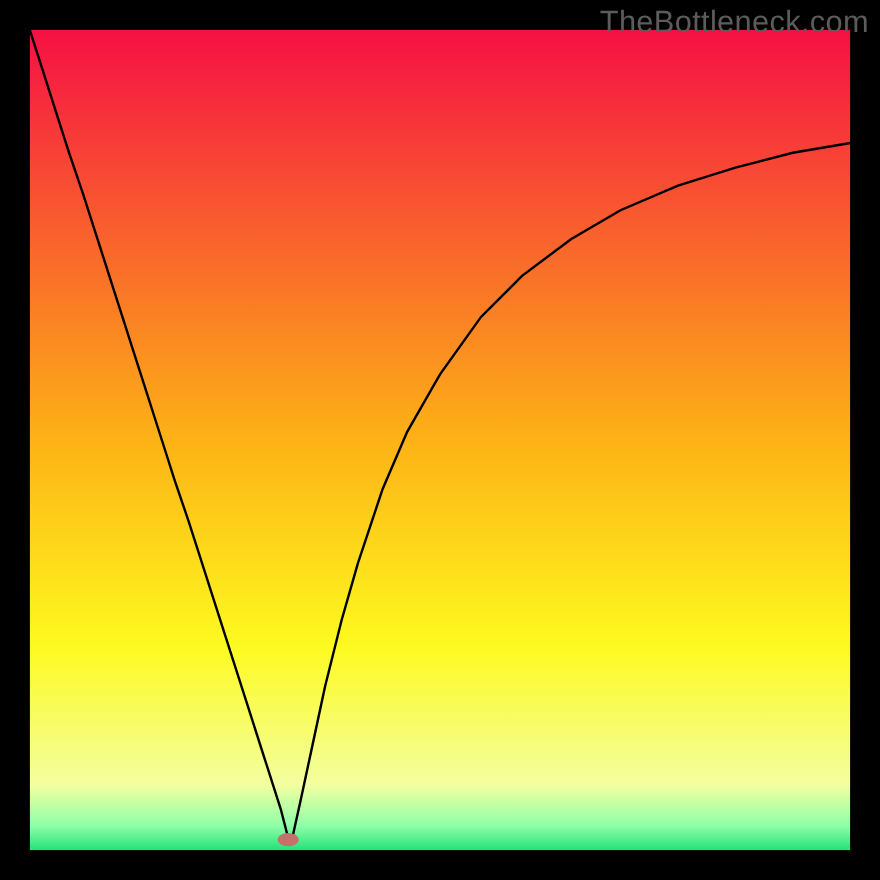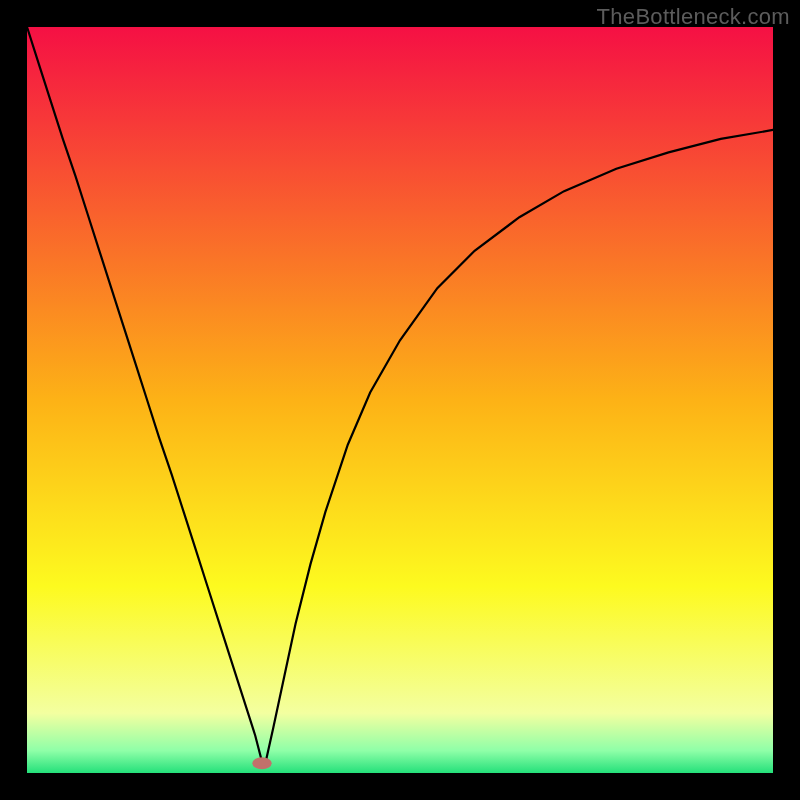--- a/index.html
+++ b/index.html
@@ -15,21 +15,21 @@
     position: relative;
     width: 800px;
     height: 800px;
     background: #000;
   }
   .watermark {
     position: absolute;
     top: 4px;
     right: 10px;
     color: #5c5c5c;
-    font-size: 22px;
+    font-size: 28px;
     font-weight: 500;
     letter-spacing: 0.3px;
     z-index: 5;
   }
   .plot-wrap {
     position: absolute;
     left: 27px;
     top: 27px;
     width: 746px;
     height: 746px;

